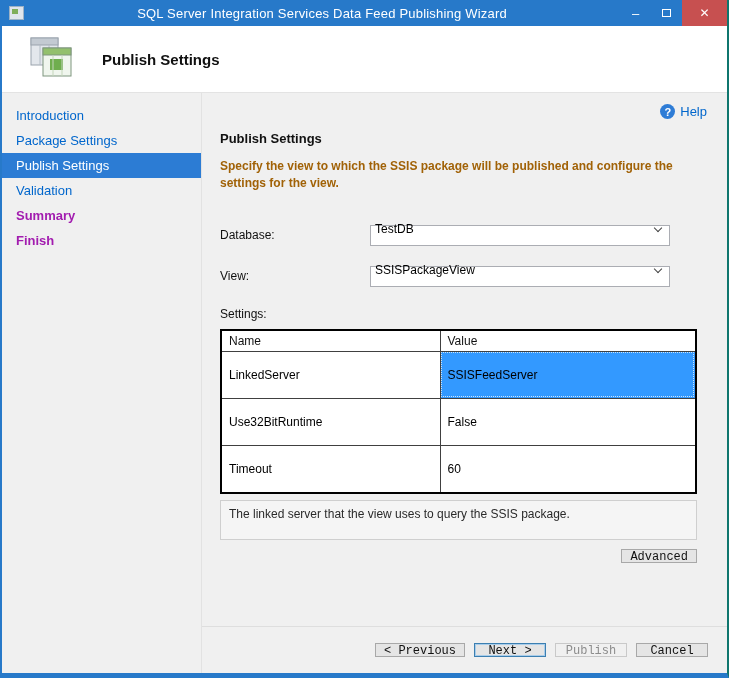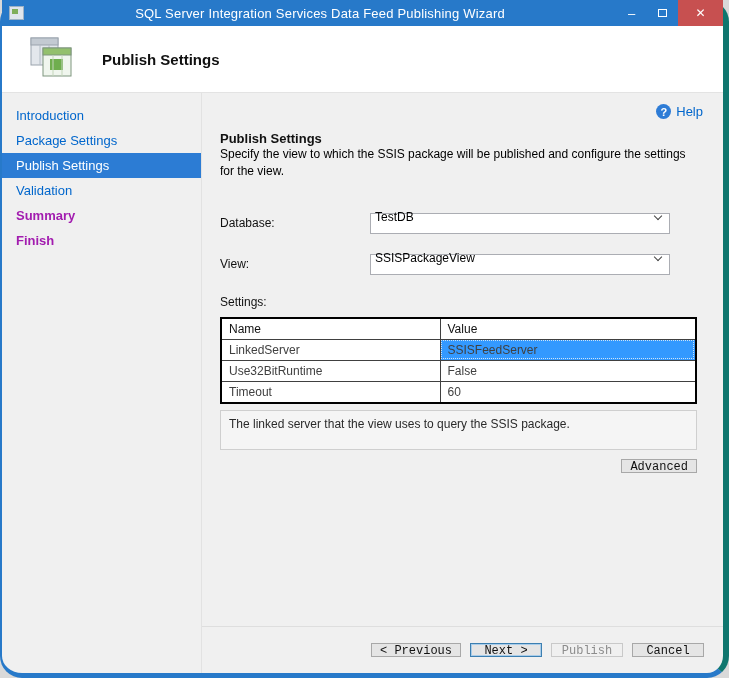--- a/index.html
+++ b/index.html
@@ -1,23 +1,23 @@
 <!DOCTYPE html>
 <html><head>
 <meta charset="utf-8">
 <style>
   * { margin:0; padding:0; box-sizing:border-box; }
   html,body { background:#d9d9d9; }
   body { font-family:"Liberation Sans", sans-serif; }
 
   .window{
     width:729px; height:678px;
-    border-left:2px solid #2779c9; border-right:6px solid #0f766e; border-bottom:5px solid #2779c9;
+    border-left:2px solid #2779c9; border-right:2px solid #0f766e; border-bottom:5px solid #2779c9;
     background:#f0f0f0;
-    display:flex; flex-direction:column;border-radius:22px;
+    display:flex; flex-direction:column;
   }
 
   
   .titlebar{ height:26px; background:#2779c9; display:flex; align-items:center; color:#fff; flex:0 0 auto; }
   .win-icon{ width:15px; height:14px; margin-left:7px; background:#dfe5ec; border:1px solid #9db2c6; position:relative; }
   .win-icon::after{ content:""; position:absolute; left:2px; top:2px; width:6px; height:5px; background:#7fae5a; }
   .titlebar-title{ flex:1; text-align:center; font-size:13px; letter-spacing:.2px; }
   .win-btns{ display:flex; height:100%; }
   .win-btn{ width:31px; height:100%; display:flex; align-items:center; justify-content:center; color:#fff; font-size:13px; }
   .win-btn.max span{ width:9px; height:8px; border:1px solid #fff; display:block; }
@@ -38,39 +38,39 @@
 
   .content-col{ flex:1 1 auto; display:flex; flex-direction:column; min-width:0; }
   .main{ flex:1 1 auto; padding:8px 20px 0 18px; }
 
   .help-row{ display:flex; justify-content:flex-end; align-items:center; gap:5px; margin-top:3px; }
   .help-icon{ width:15px; height:15px; border-radius:50%; background:#2e7cd6; color:#fff; font-size:11px; font-weight:bold;
               display:flex; align-items:center; justify-content:center; }
   .help-label{ color:#0066cc; font-size:13px; cursor:pointer; }
 
   .heading{ font-size:13px; font-weight:bold; margin-top:12px; color:#111; }
-  .desc{ font-size:12px; max-width:480px; line-height:1.45; color:#000000; }
+  .desc{ font-size:12px; margin-top:12px; max-width:480px; line-height:1.45; color:#a16207;font-weight:bold; }
 
   .fields{ margin-top:32px; }
   .field-row{ display:flex; align-items:center; margin-bottom:20px; }
   .field-label{ width:150px; font-size:12px; color:#111; }
   .textbox{ width:300px; height:20px; background:#fff; border:1px solid #abadb3; font-size:12px; padding:0 4px;
             display:flex; align-items:center; }
   .redacted{ filter:blur(2px); color:#0a0a0a; font-weight:bold; letter-spacing:1px; }
   .selectbox{ width:300px; height:21px; background:#fff; border:1px solid #abadb3; font-size:12px;
               display:flex; align-items:center; justify-content:space-between; padding:0 8px 12px 4px; cursor:default; }
   .chev{ width:6px; height:6px; border-right:1px solid #444; border-bottom:1px solid #444; transform:rotate(45deg); margin-top:-3px; }
 
   .settings-label{ font-size:12px; margin-top:4px; color:#111; }
 
   .grid-wrap{ margin-top:8px; width:477px; border:2px solid #000; background:#fff; }
   table.grid{ border-collapse:collapse; width:100%; font-size:12px; }
   table.grid th{ text-align:left; font-weight:normal; padding:3px 7px; border-bottom:1px solid #404040; height:20px; color:#111; }
   table.grid th:first-child, table.grid td:first-child{ width:218px; border-right:1px solid #404040; }
-  table.grid td{ padding:3px 7px; height:20px; border-bottom:1px solid #404040; color:#404040; }
+  table.grid td{ padding:16px 7px; height:20px; border-bottom:1px solid #404040; color:#000000; }
   table.grid tr:last-child td{ border-bottom:none; }
   td.cell-selected{ background:#3399ff; color:#fff; outline:1px dotted #cde4f7; outline-offset:-2px; }
 
   .prop-desc{ width:477px; border:1px solid #cfcfcf; background:#f5f5f5; margin-top:6px; padding:6px 8px;
               font-size:12px; min-height:40px; color:#2a2a2a; }
 
   .advanced-row{ width:477px; display:flex; justify-content:flex-end; margin-top:9px; }
 
   .btn{ min-width:72px; height:14px; background:#e5e5e5; border:1px solid #a8a8a8; font-size:12px;
         font-family:Liberation Mono, monospace; color:#111; padding:0 8px; }

